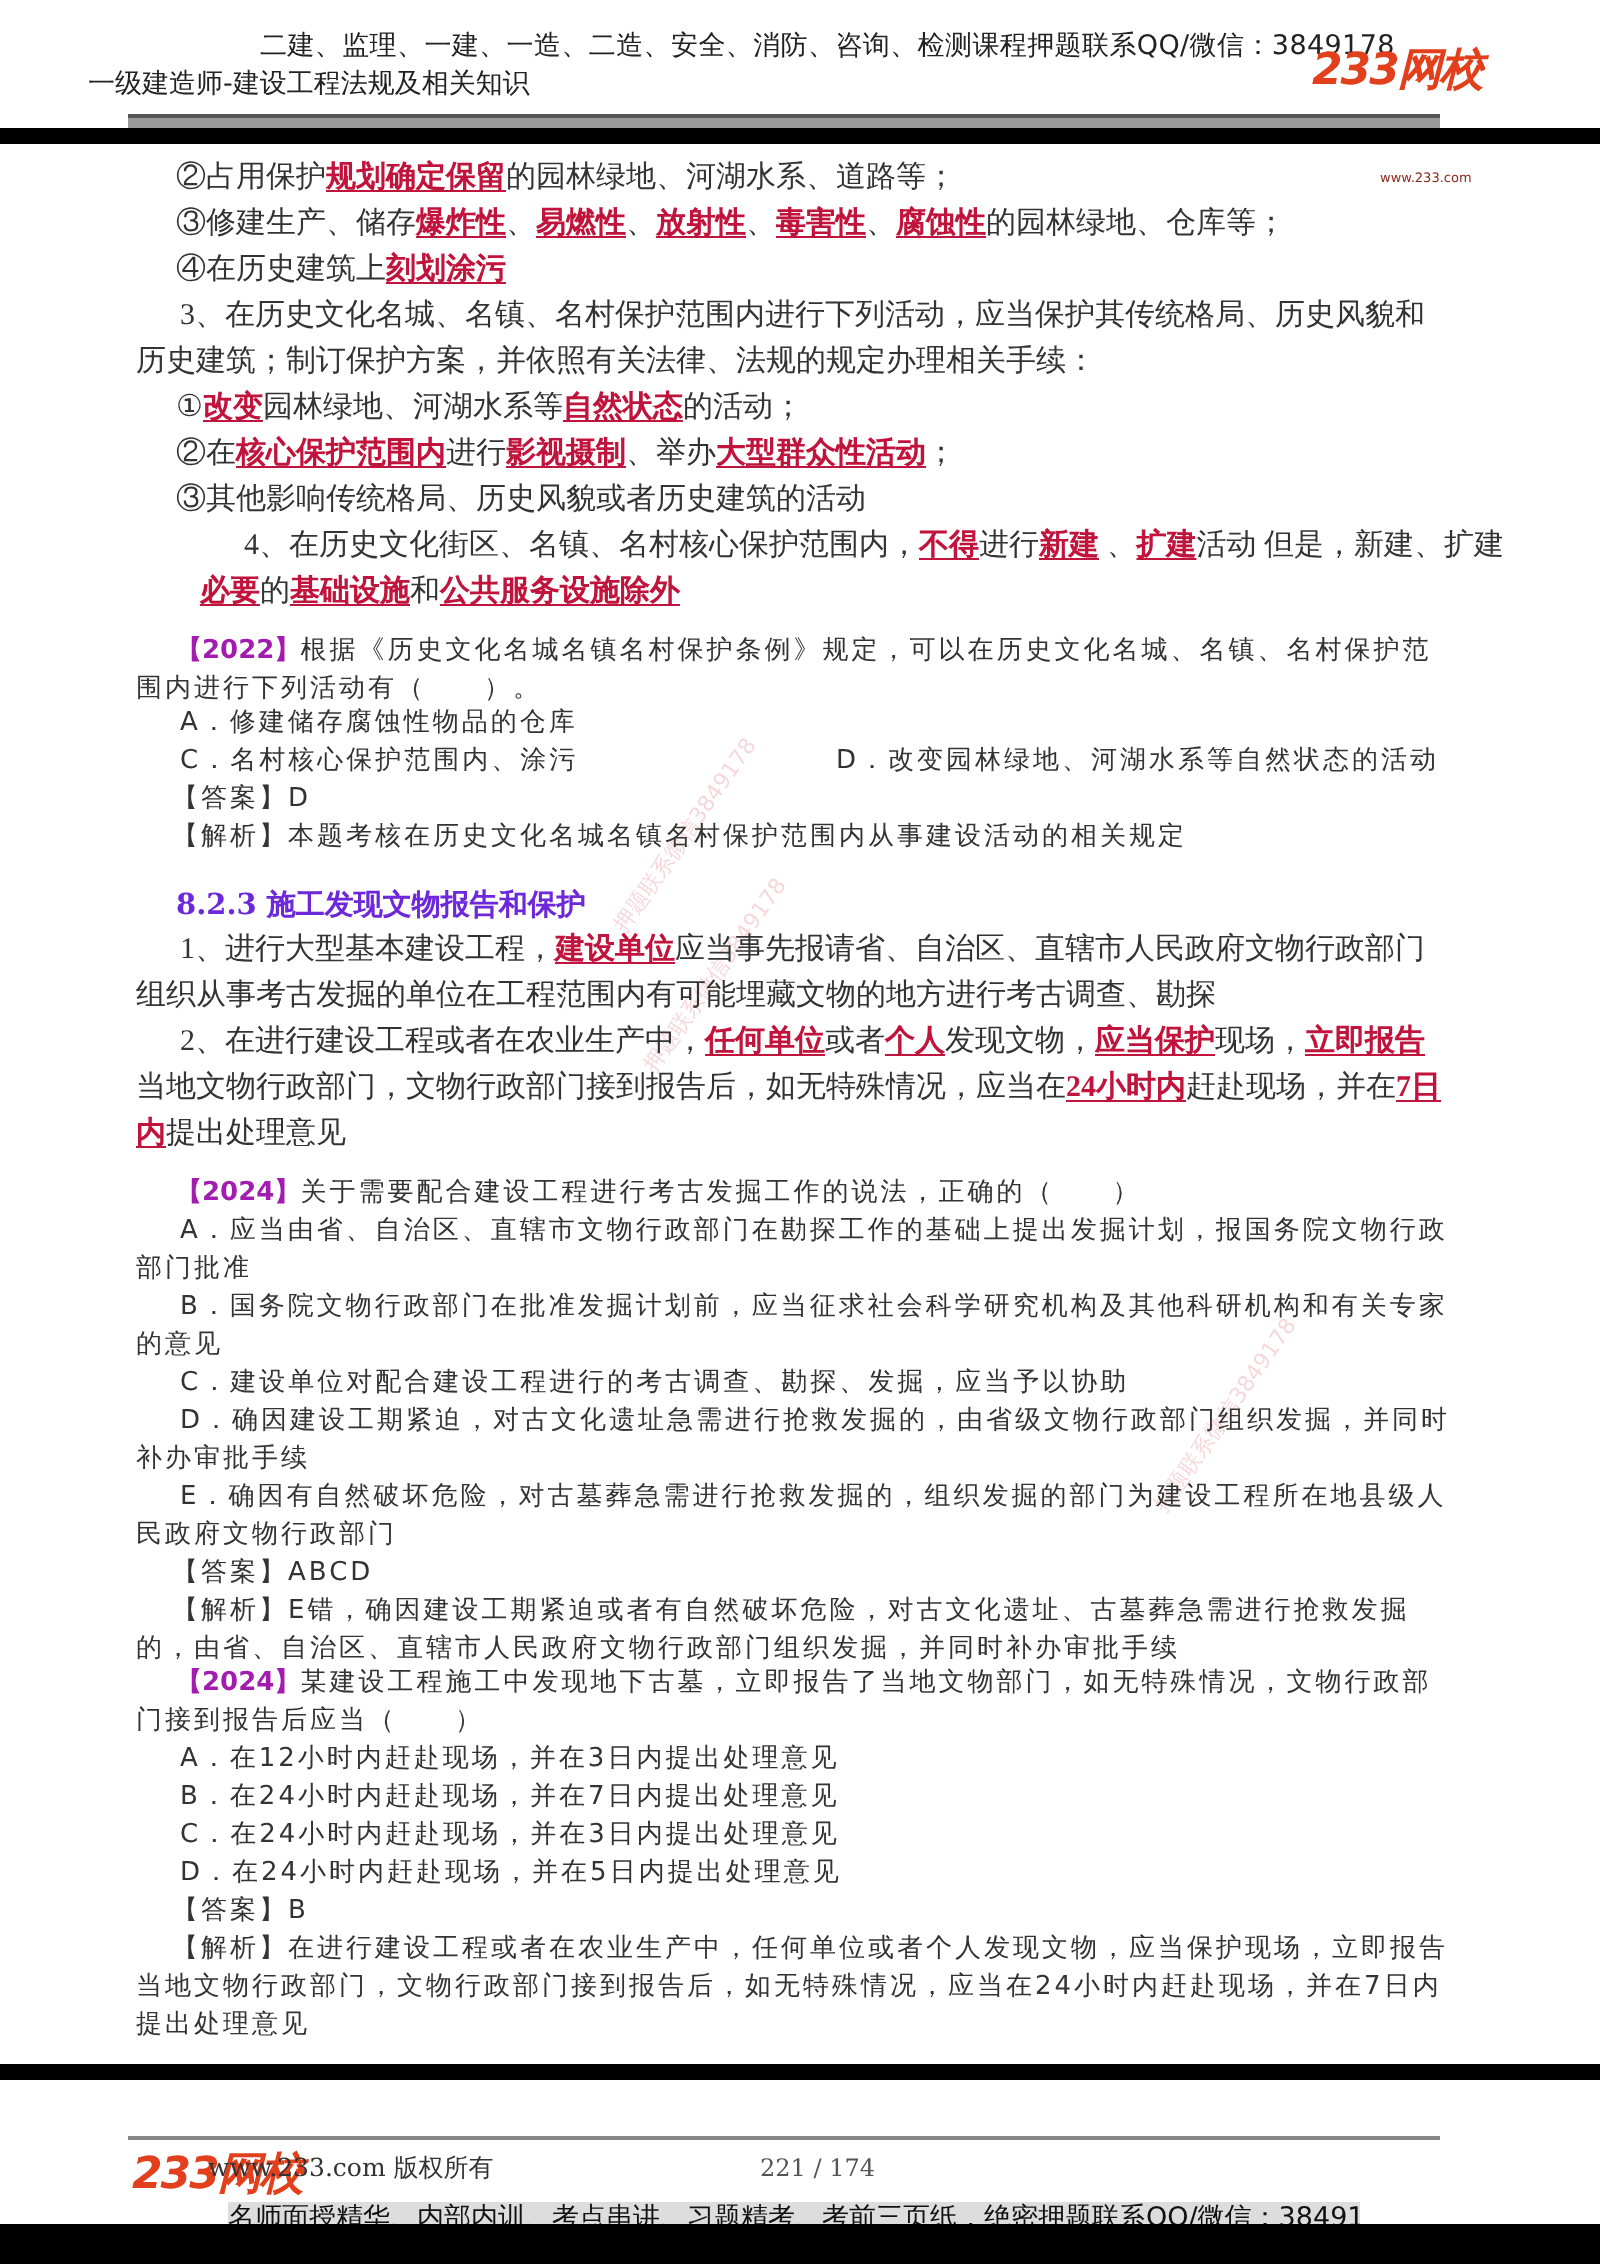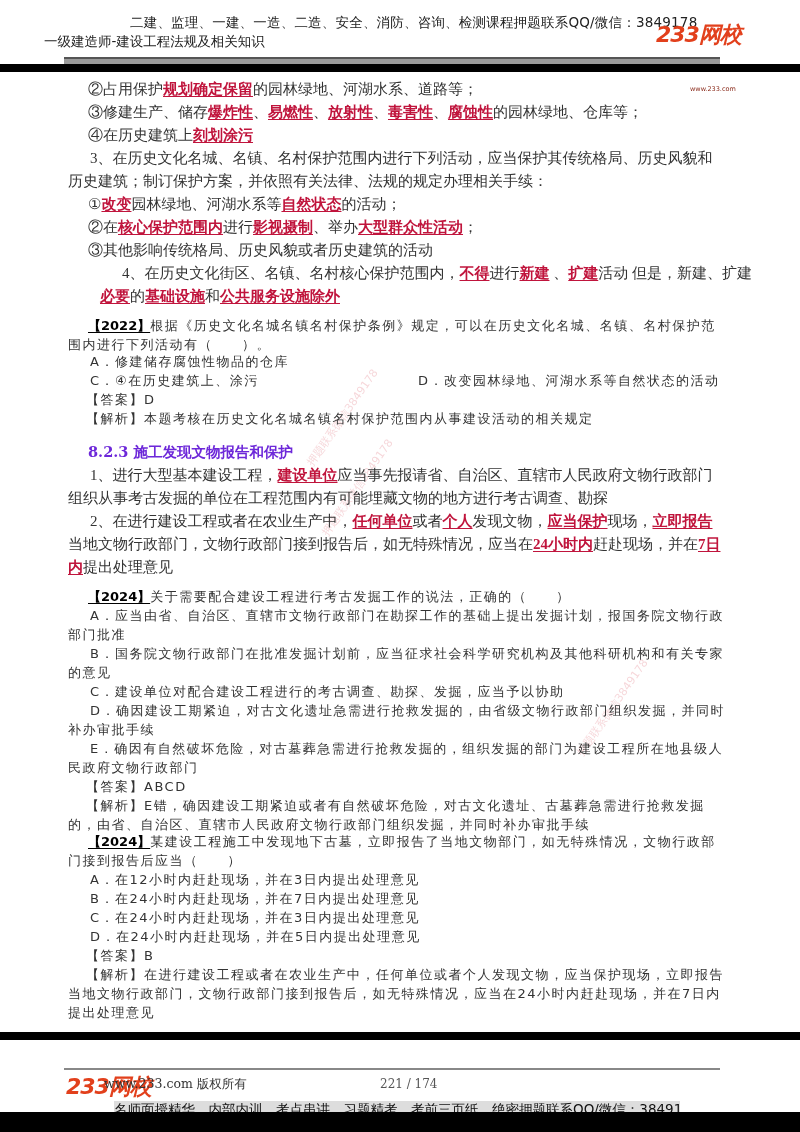--- a/index.html
+++ b/index.html
@@ -37,21 +37,21 @@
   .p.indent { text-indent: 22px; }
   .p.indent2 { left: 88px; width: 634px; }
   .hl { color: #c0143c; text-decoration: underline; text-decoration-thickness: 1px; text-underline-offset: 2px; font-weight: bold; }
   .q {
     position: absolute; left: 68px; width: 660px; font-size: 13px; line-height: 19px;
     font-family: "DejaVu Sans", sans-serif; color: #333; letter-spacing: 1.5px;
   }
   .q.indent { text-indent: 20px; }
   .q.opt { left: 90px; width: 640px; }
   .q.opt.wrap { left: 68px; text-indent: 22px; width: 660px; }
-  .year-tag { color: #000000; font-weight: bold; text-decoration: underline; text-underline-offset: 2px; letter-spacing: 0; }
+  .year-tag { color: #a21caf; font-weight: bold; text-underline-offset: 2px; letter-spacing: 0; }
   .col-b { position: absolute; left: 416px; }
   .section-title {
     position: absolute; left: 88px; top: 368px; font-size: 14.5px; font-weight: bold; color: #6d28d9;
     font-family: "DejaVu Serif", serif;
   }
   .watermark {
     position: absolute; font-family: "DejaVu Sans", sans-serif; font-size: 11px;
     color: rgba(230, 140, 150, 0.35); transform: rotate(-55deg); white-space: nowrap; pointer-events: none;
   }
   .logo-bottom { left: 44px; top: 1072px; font-size: 22px; }
@@ -96,21 +96,21 @@
 <div class="p indent2" style="top:239px;"><span>③其他影响传统格局、历史风貌或者历史建筑的活动</span></div>
 <div class="p indent" style="top:262px;margin-left:32px;"><span>4、在历史文化街区、名镇、名村核心保护范围内，</span><span class="hl">不得</span><span>进行</span><span class="hl">新建</span><span> 、</span><span class="hl">扩建</span><span>活动 但是，新建、扩建</span><span class="hl">必要</span><span>的</span><span class="hl">基础设施</span><span>和</span><span class="hl">公共服务设施除外</span></div>
 
 <div class="q indent" style="top:316px;">
   <span class="year-tag">【2022】</span><span>根据《历史文化名城名镇名村保护条例》规定，可以在历史文化名城、名镇、名村保护范围内进行下列活动有（　　）。</span>
 </div>
 <div class="q opt" style="top:352px;height:19px;">
   <span>A．修建储存腐蚀性物品的仓库</span>
 </div>
 <div class="q opt" style="top:371px;height:19px;">
-  <span>C．④在历史建筑上、涂污</span>
+  <span>C．名村核心保护范围内、涂污</span>
   <span class="col-b" style="left:328px;">D．改变园林绿地、河湖水系等自然状态的活动</span>
 </div>
 <div class="q opt" style="top:390px;left:86px;">【答案】D</div>
 <div class="q opt" style="top:409px;left:86px;">【解析】本题考核在历史文化名城名镇名村保护范围内从事建设活动的相关规定</div>
 
 <div class="section-title" style="top:443px;">8.2.3 施工发现文物报告和保护</div>
 <div class="p indent" style="top:464px;"><span>1、进行大型基本建设工程，</span><span class="hl">建设单位</span><span>应当事先报请省、自治区、直辖市人民政府文物行政部门组织从事考古发掘的单位在工程范围内有可能埋藏文物的地方进行考古调查、勘探</span></div>
 <div class="p indent" style="top:510px;"><span>2、在进行建设工程或者在农业生产中，</span><span class="hl">任何单位</span><span>或者</span><span class="hl">个人</span><span>发现文物，</span><span class="hl">应当保护</span><span>现场，</span><span class="hl">立即报告</span><span>当地文物行政部门，文物行政部门接到报告后，如无特殊情况，应当在</span><span class="hl">24小时内</span><span>赶赴现场，并在</span><span class="hl">7日内</span><span>提出处理意见</span></div>
 
 <div class="q indent" style="top:587px;">

